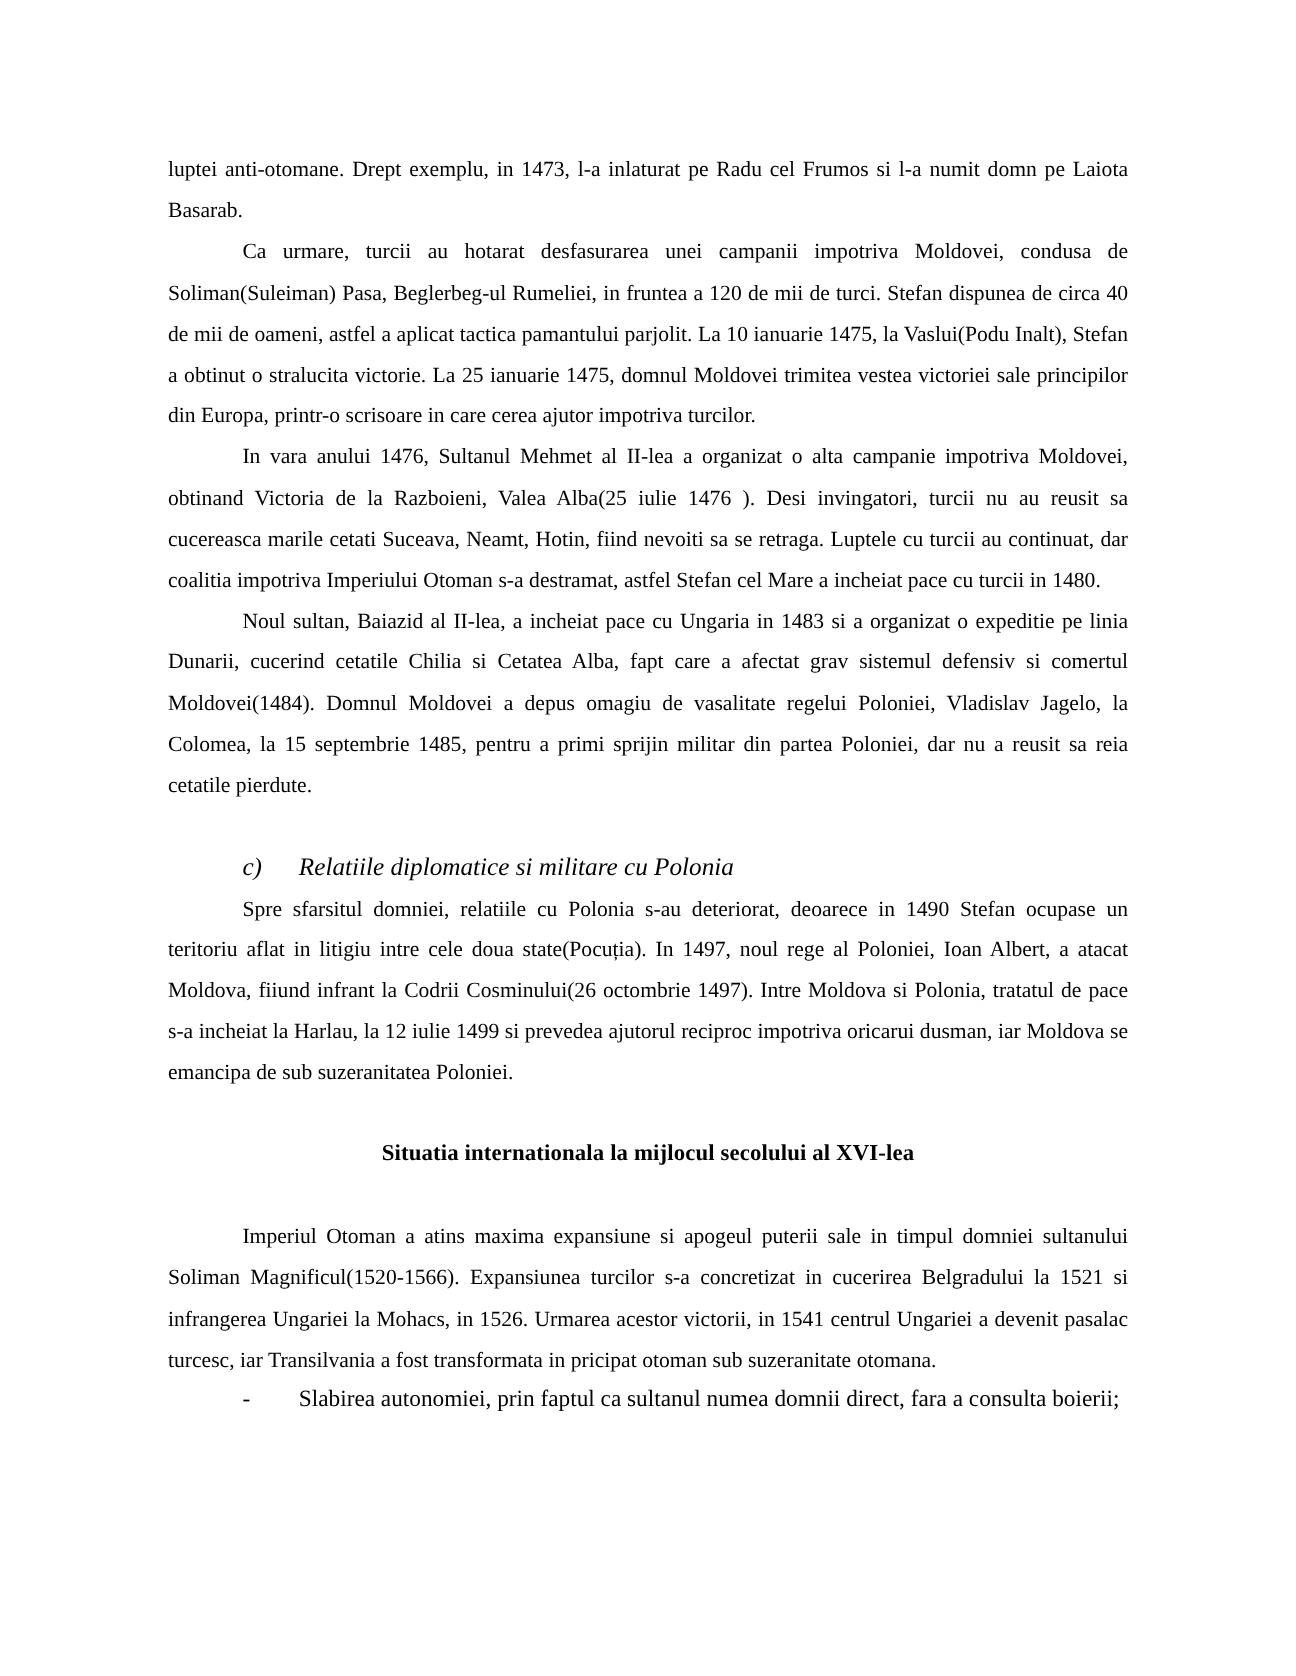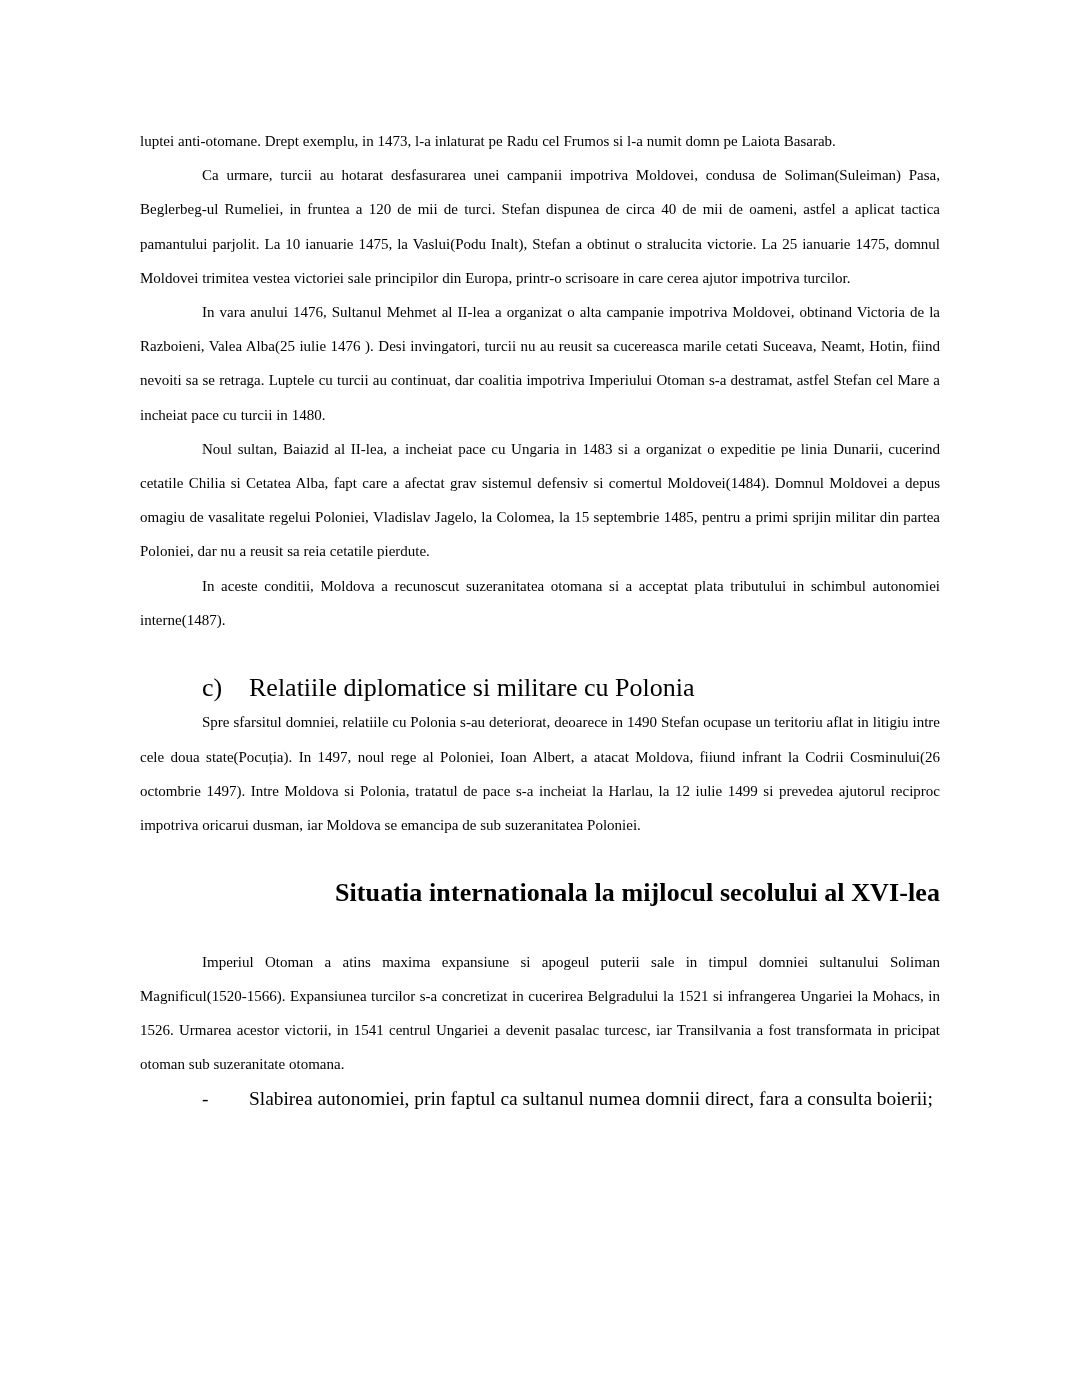--- a/index.html
+++ b/index.html
@@ -30,21 +30,21 @@
   .text-column {
     position: absolute;
     left: 140px;
     top: 124px;
     width: 800px;
   }
 
   p.para {
     margin: 0;
     padding: 0;
-    font-size: 15px;
+    font-size: 18px;
     line-height: 34.2px;
     text-align: justify;
     text-justify: inter-word;
     text-indent: 62px;
     hyphens: none;
     word-spacing: 0.1px;
   }
 
   p.para.no-indent {
     text-indent: 0;
@@ -52,39 +52,40 @@
 
   
   .spacer {
     height: 34.2px;
   }
 
   
   p.sub-heading {
     margin: 0;
     padding: 0;
-    font-size: 26px;
+    font-size: 21px;
     line-height: 34.2px;
+    font-style: italic;
     text-align: left;
     text-indent: 0;
     padding-left: 62px;
   }
   p.sub-heading .marker {
     display: inline-block;
     width: 47px;
   }
 
   
   p.section-heading {
     margin: 0;
     padding: 0;
-    font-size: 26px;
+    font-size: 19px;
     line-height: 34.2px;
     font-weight: bold;
-    text-align: right;
+    text-align: center;
     text-indent: 0;
     letter-spacing: 0.1px;
   }
 
   
   p.dash-item {
     margin: 0;
     padding: 0;
     font-size: 19.4px;
     line-height: 34.2px;
@@ -107,21 +108,20 @@
   <div class="text-column">
 
     <p class="para no-indent">luptei anti-otomane. Drept exemplu, in 1473, l-a inlaturat pe Radu cel Frumos si l-a numit domn pe Laiota Basarab.</p>
 
     <p class="para">Ca urmare, turcii au hotarat desfasurarea unei campanii impotriva Moldovei, condusa de Soliman(Suleiman) Pasa, Beglerbeg-ul Rumeliei, in fruntea a 120 de mii de turci. Stefan dispunea de circa 40 de mii de oameni, astfel a aplicat tactica pamantului parjolit. La 10 ianuarie 1475, la Vaslui(Podu Inalt), Stefan a obtinut o stralucita victorie. La 25 ianuarie 1475, domnul Moldovei trimitea vestea victoriei sale principilor din Europa, printr-o scrisoare in care cerea ajutor impotriva turcilor.</p>
 
     <p class="para">In vara anului 1476, Sultanul Mehmet al II-lea a organizat o alta campanie  impotriva Moldovei, obtinand Victoria de la Razboieni, Valea Alba(25 iulie 1476 ). Desi invingatori, turcii nu au reusit sa cucereasca marile cetati Suceava, Neamt, Hotin, fiind nevoiti sa se retraga. Luptele cu turcii au continuat, dar coalitia impotriva Imperiului Otoman s-a destramat, astfel Stefan cel Mare a incheiat pace cu turcii in 1480.</p>
 
     <p class="para">Noul sultan, Baiazid al II-lea, a incheiat pace cu Ungaria in 1483 si a organizat o expeditie pe linia Dunarii, cucerind cetatile Chilia si Cetatea Alba, fapt care a afectat grav sistemul defensiv si comertul Moldovei(1484). Domnul Moldovei a depus omagiu de vasalitate regelui Poloniei, Vladislav Jagelo,  la Colomea, la 15 septembrie 1485, pentru a primi sprijin militar din partea Poloniei, dar nu a reusit sa reia cetatile pierdute.</p>
 
-    <p class="para">In aceste conditii, Moldova a recunoscut suzeranitatea otomana si a acceptat plata tributului in schimbul autonomiei interne(1487).</p>
 
     <div class="spacer"></div>
 
     <p class="sub-heading">
       <span class="marker">c)</span><span>Relatiile diplomatice si militare cu Polonia</span>
     </p>
 
     <p class="para">Spre sfarsitul domniei, relatiile cu Polonia s-au deteriorat, deoarece in 1490 Stefan ocupase un teritoriu aflat in litigiu intre cele doua state(Pocuția). In 1497, noul rege al Poloniei, Ioan Albert, a atacat Moldova, fiiund infrant la Codrii Cosminului(26 octombrie 1497). Intre Moldova si Polonia, tratatul de pace s-a incheiat la Harlau, la 12 iulie 1499 si prevedea ajutorul reciproc impotriva oricarui dusman, iar Moldova se emancipa de sub suzeranitatea Poloniei.</p>
 
     <div class="spacer"></div>

